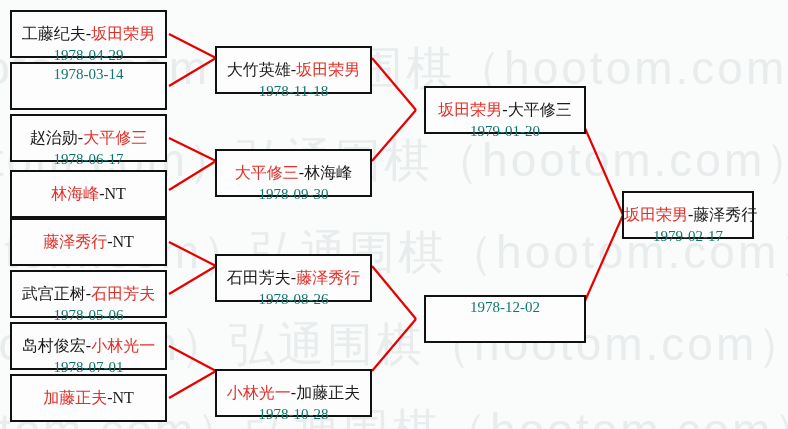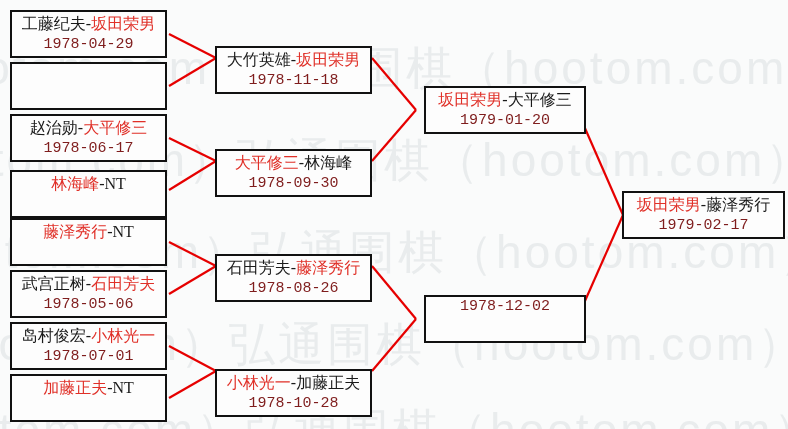--- a/index.html
+++ b/index.html
@@ -14,26 +14,26 @@
   .lines{position:absolute;left:0;top:0;z-index:1;}
   .lines line{stroke:#e60000;stroke-width:2.2;}
 
   
   .match{position:absolute;z-index:2;box-sizing:border-box;width:157px;height:48px;
          border:2px solid #111;background:#fdfdfd;text-align:center;
          font-family:"Liberation Serif","DejaVu Serif",serif;color:#1a1a1a;}
   .r1{left:10px;}
   .r2{left:215px;margin-top:12px;}
   .r3{left:424px;width:162px;}
-  .r4{left:622px;width:163px;}
-  .names{font-size:16px;line-height:22px;padding-top:1px;white-space:nowrap;}
+  .r4{left:622px;width:132px;}
+  .names{font-size:16px;line-height:22px;padding-top:11px;white-space:nowrap;}
   .match[data-winner="1"] .n1{color:#e03028;}
   .match[data-winner="2"] .n2{color:#e03028;}
-  .date{font-family:Liberation Mono, monospace;
-        font-size:15px;line-height:20px;color:#7f1d1d;}
+  .date{font-family:Liberation Serif, serif;
+        font-size:15px;line-height:20px;color:#0f766e;}
 </style>
 </head>
 <body>
 
 <div id="stage">
 
   <div class="wm-layer">
     <div class="wm" style="top:38px;left:-318px">弘通围棋（hootom.com）弘通围棋（hootom.com）弘通</div>
     <div class="wm" style="top:130px;left:-340px">弘通围棋（hootom.com）弘通围棋（hootom.com）弘通</div>
     <div class="wm" style="top:222px;left:-326px">弘通围棋（hootom.com）弘通围棋（hootom.com）弘通</div>
@@ -56,20 +56,21 @@
     <line x1="372" y1="371" x2="416" y2="319"></line>
     <line x1="577" y1="110" x2="623" y2="215"></line>
     <line x1="577" y1="319" x2="623" y2="215"></line>
   </svg>
 
   <div class="match r1" style="top:10px" data-winner="2">
     <div class="names"><span class="n1">工藤纪夫-</span><span class="n2">坂田荣男</span></div>
     <div class="date">1978-04-29</div>
   </div>
   <div class="match r1" style="top:62px" data-winner="2">
+    <div class="date">1978-03-14</div>
   </div>
   <div class="match r1" style="top:114px" data-winner="2">
     <div class="names"><span class="n1">赵治勋-</span><span class="n2">大平修三</span></div>
     <div class="date">1978-06-17</div>
   </div>
   <div class="match r1" style="top:170px" data-winner="1">
     <div class="names"><span class="n1">林海峰</span><span class="n2">-NT</span></div>
     <div class="date"></div>
   </div>
   <div class="match r1" style="top:218px" data-winner="1">

